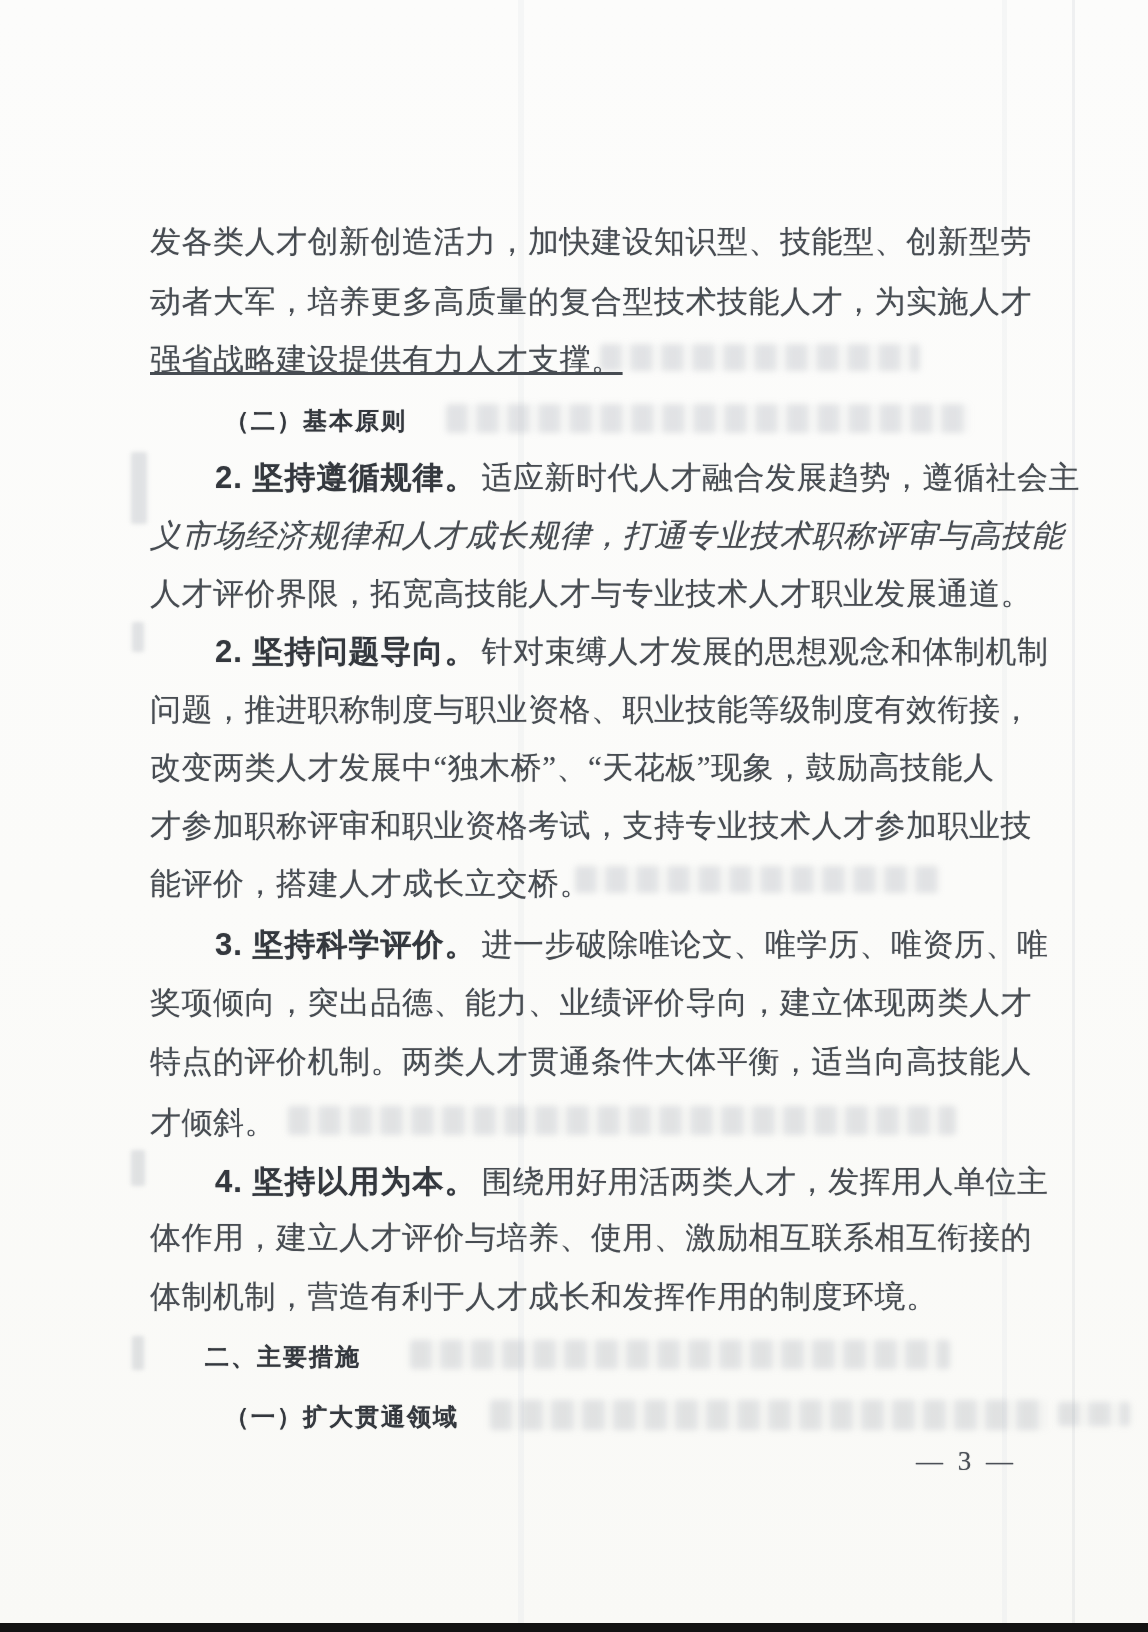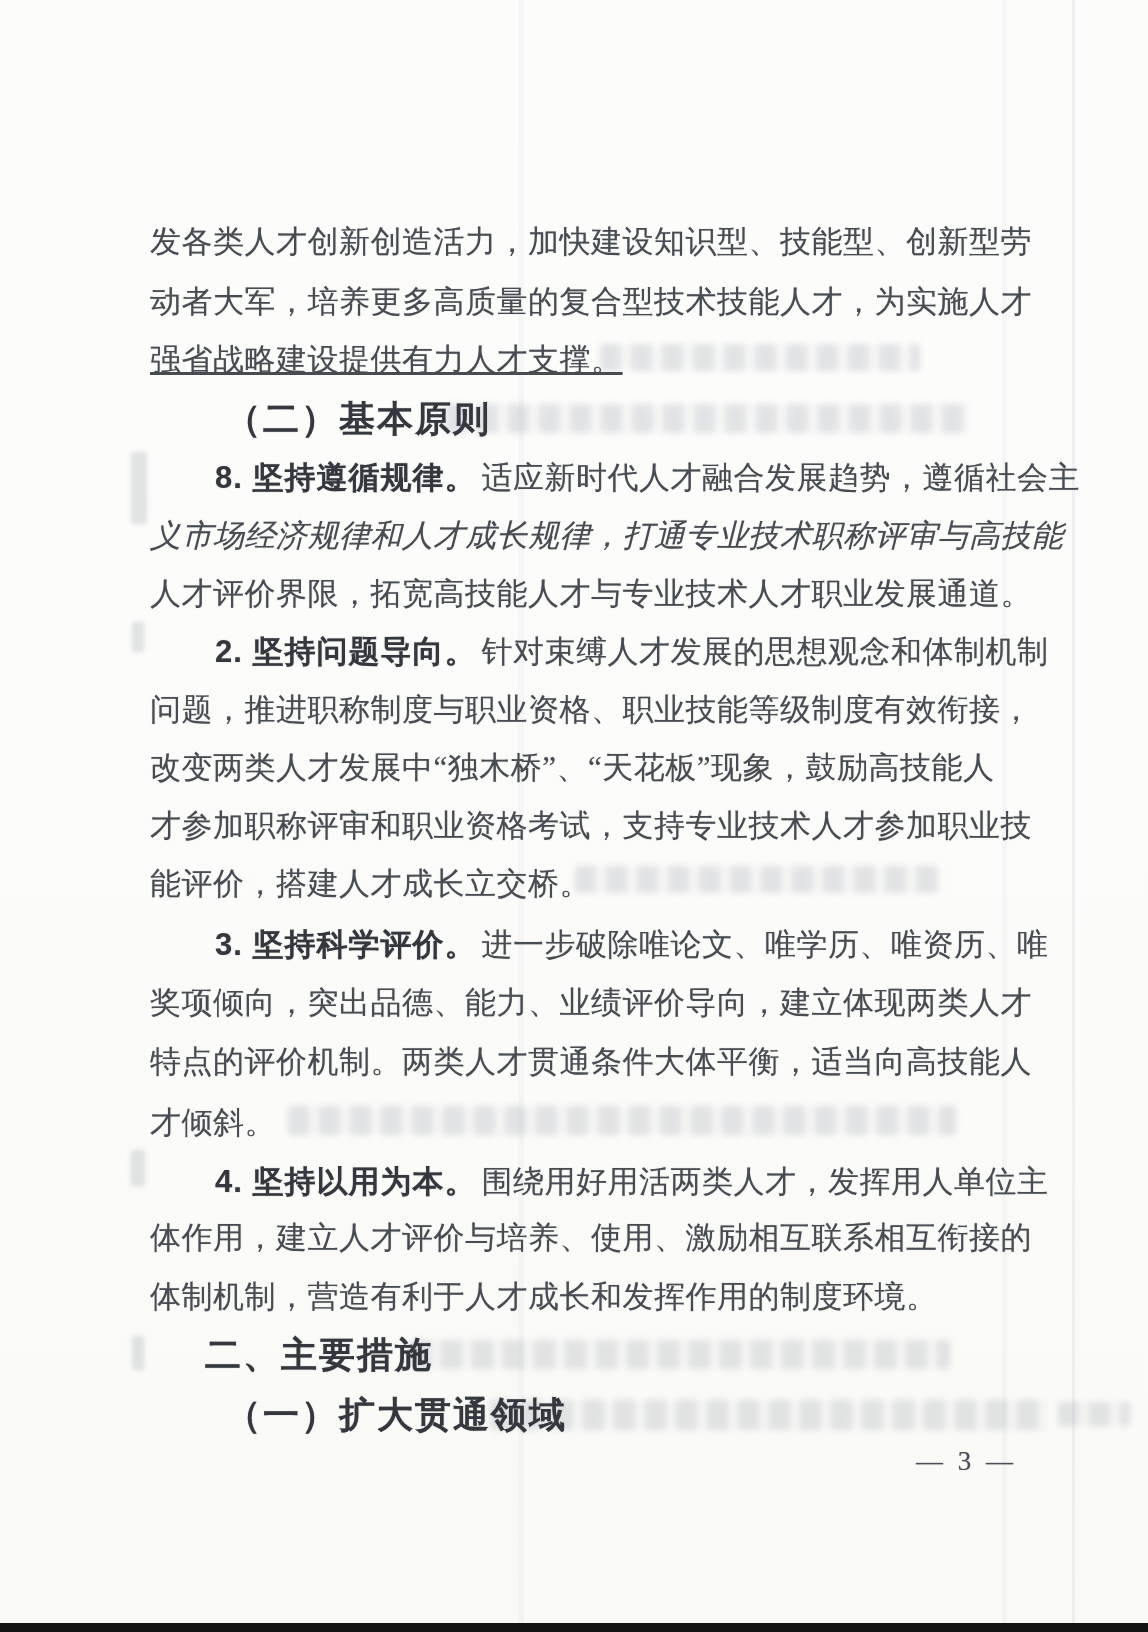--- a/index.html
+++ b/index.html
@@ -17,21 +17,21 @@
     color:#474c52;white-space:nowrap;letter-spacing:0.5px;
     text-shadow:0 0 1px rgba(90,95,100,.45);
     text-align:right;
   }
   .lead{
     font-weight:bold;
     font-family:"Liberation Sans","DejaVu Sans",sans-serif;
     color:#34383e;margin-right:5px;letter-spacing:1px;
     text-shadow:0 0 1px rgba(50,55,60,.5);
   }
-  .heading .lead{font-size:36px;letter-spacing:2px;}
+  .heading .lead{font-size:24px;letter-spacing:2px;}
   .ghost{
     position:absolute;
     background:repeating-linear-gradient(90deg,
       rgba(124,132,147,.20) 0 21px,
       rgba(124,132,147,.04) 21px 31px);
     filter:blur(3px);border-radius:3px;
   }
   .gmark{position:absolute;background:rgba(128,136,150,.22);filter:blur(2px);border-radius:2px;}
   .streak{position:absolute;top:0;height:100%;background:rgba(205,210,218,.14);}
   .scan-edge{position:absolute;left:0;bottom:0;width:100%;height:9px;background:#131313;}
@@ -61,21 +61,21 @@
   <div class="gmark" style="left:132px;top:622px;width:12px;height:30px;"></div>
   <div class="gmark" style="left:131px;top:1150px;width:14px;height:36px;"></div>
   <div class="gmark" style="left:132px;top:1336px;width:12px;height:34px;"></div>
 
   <div class="line" style="top:221px;"><span class="lead"></span><span>发各类人才创新创造活力，加快建设知识型、技能型、创新型劳</span></div>
   <div class="line" style="top:281px;"><span class="lead"></span><span>动者大军，培养更多高质量的复合型技术技能人才，为实施人才</span></div>
   <div class="line" style="top:339px;text-decoration:underline;"><span class="lead"></span><span>强省战略建设提供有力人才支撑。</span></div>
 
   <div class="line heading" style="top:398px;padding-left:80px;"><span class="lead">（二）基本原则</span><span></span></div>
 
-  <div class="line" style="top:457px;padding-left:70px;"><span class="lead">8. 坚持遵循规律。</span><span>适应新时代人才融合发展趋势，遵循社会主</span></div>
+  <div class="line" style="top:457px;padding-left:70px;"><span class="lead">2. 坚持遵循规律。</span><span>适应新时代人才融合发展趋势，遵循社会主</span></div>
   <div class="line" style="top:515px;font-style:italic;"><span class="lead"></span><span>义市场经济规律和人才成长规律，打通专业技术职称评审与高技能</span></div>
   <div class="line" style="top:573px;"><span class="lead"></span><span>人才评价界限，拓宽高技能人才与专业技术人才职业发展通道。</span></div>
 
   <div class="line" style="top:631px;padding-left:70px;"><span class="lead">2. 坚持问题导向。</span><span>针对束缚人才发展的思想观念和体制机制</span></div>
   <div class="line" style="top:689px;"><span class="lead"></span><span>问题，推进职称制度与职业资格、职业技能等级制度有效衔接，</span></div>
   <div class="line" style="top:747px;"><span class="lead"></span><span>改变两类人才发展中“独木桥”、“天花板”现象，鼓励高技能人</span></div>
   <div class="line" style="top:805px;"><span class="lead"></span><span>才参加职称评审和职业资格考试，支持专业技术人才参加职业技</span></div>
   <div class="line" style="top:863px;"><span class="lead"></span><span>能评价，搭建人才成长立交桥。</span></div>
 
   <div class="line" style="top:924px;padding-left:70px;"><span class="lead">3. 坚持科学评价。</span><span>进一步破除唯论文、唯学历、唯资历、唯</span></div>

